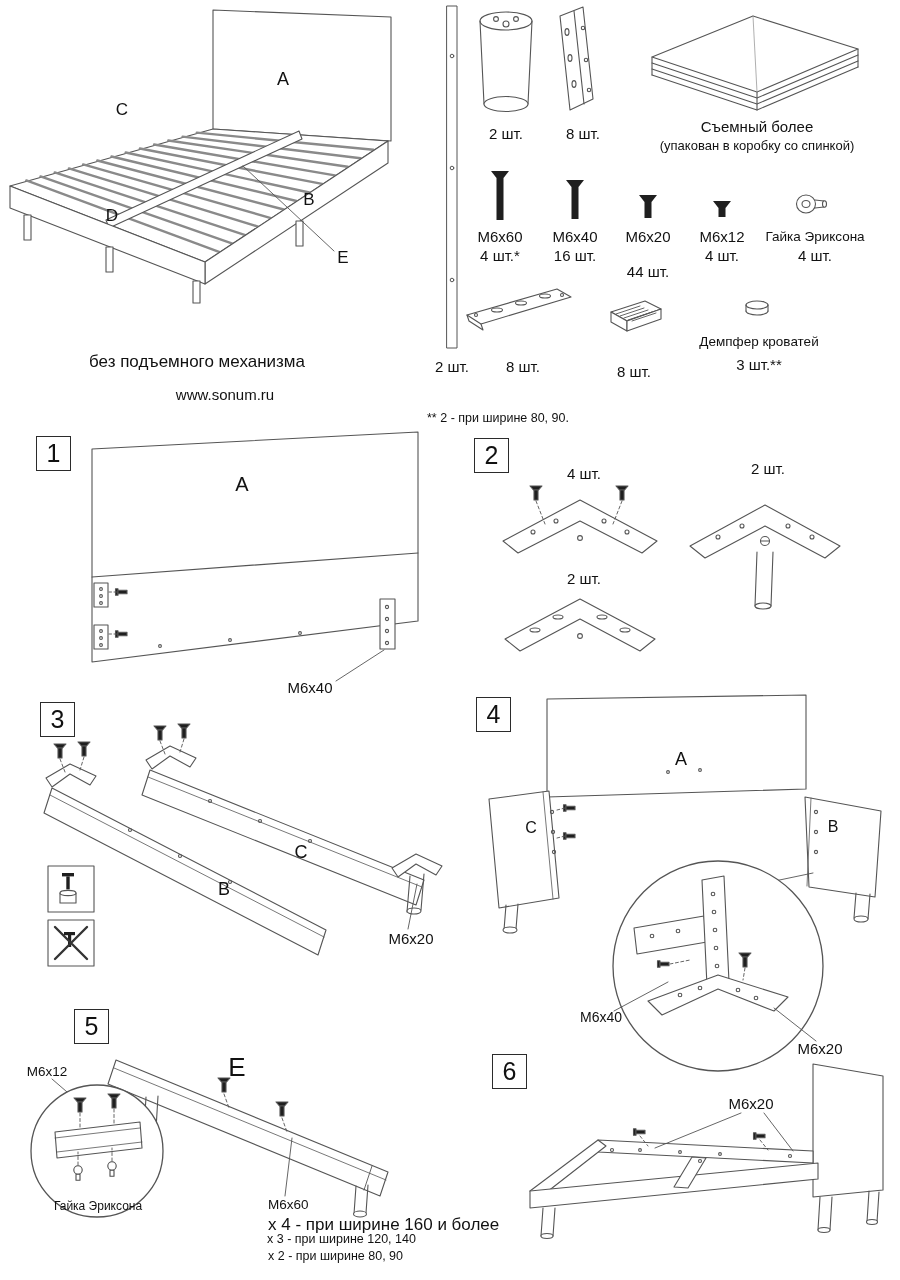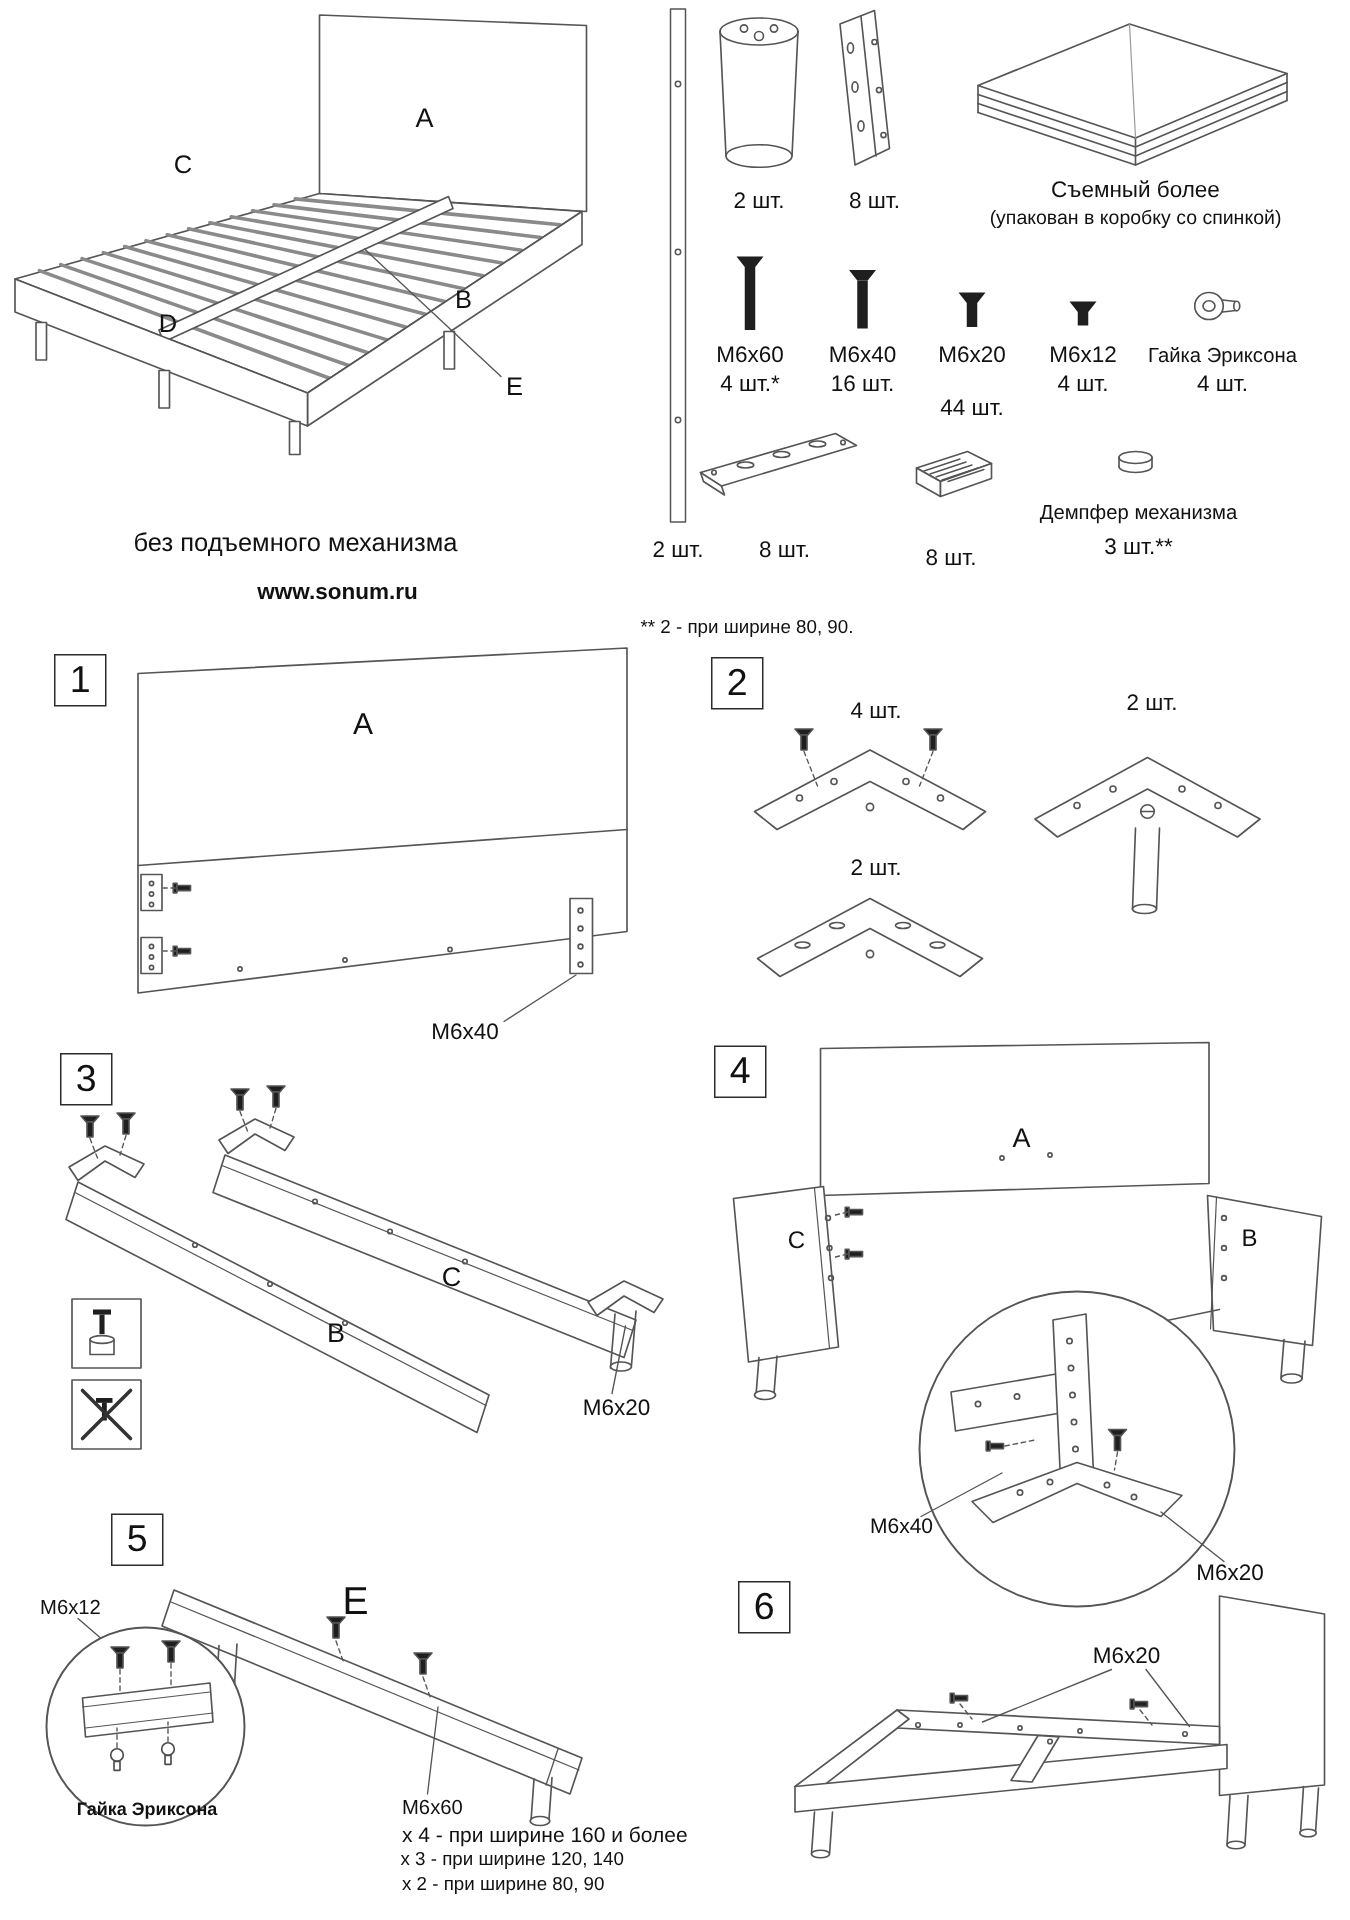--- a/index.html
+++ b/index.html
@@ -2,21 +2,21 @@
 <html><head>
 <meta charset="utf-8">
 <style>
   *{margin:0;padding:0;box-sizing:border-box}
   html,body{background:#fff}
   .page{position:relative;width:900px;height:1280px;background:#fff;overflow:hidden;
         font-family:"Liberation Sans","DejaVu Sans",sans-serif;color:#111}
   .art{position:absolute;left:0;top:0}
   .lbl{position:absolute;transform:translate(-50%,-50%);white-space:nowrap;text-align:center;line-height:1.15}
   .lbl-left{position:absolute;white-space:nowrap;line-height:1.2}
-  .b{font-weight:700}
+  .b{font-weight:400}
   .stepbox{position:absolute;width:35px;height:35px;border:1.7px solid #2b2b2b;background:#fff;
            display:flex;align-items:center;justify-content:center;font-size:25px;color:#111}
 </style>
 </head>
 <body>
 
 <div class="page">
 
   <svg class="art" width="900" height="1280" viewBox="0 0 900 1280" stroke-linecap="round" stroke-linejoin="round">
     <defs>
@@ -338,21 +338,21 @@
   <span class="lbl" style="left:575px;top:256px;font-size:15px">16 шт.</span>
   <span class="lbl" style="left:648px;top:237px;font-size:15px">М6х20</span>
   <span class="lbl" style="left:648px;top:272px;font-size:15px">44 шт.</span>
   <span class="lbl" style="left:722px;top:237px;font-size:15px">М6х12</span>
   <span class="lbl" style="left:722px;top:256px;font-size:15px">4 шт.</span>
   <span class="lbl" style="left:815px;top:237px;font-size:13.5px">Гайка Эриксона</span>
   <span class="lbl" style="left:815px;top:256px;font-size:15px">4 шт.</span>
 
   <span class="lbl" style="left:523px;top:367px;font-size:15px">8 шт.</span>
   <span class="lbl" style="left:634px;top:372px;font-size:15px">8 шт.</span>
-  <span class="lbl" style="left:759px;top:342px;font-size:13.5px">Демпфер механизма</span>
+  <span class="lbl" style="left:759px;top:342px;font-size:13.5px">Демпфер кроватей</span>
   <span class="lbl" style="left:759px;top:365px;font-size:15px">3 шт.**</span>
 
   <span class="lbl-left" style="left:427px;top:411px;font-size:12.5px">** 2 - при ширине 80, 90.</span>
 
   <div class="stepbox" style="left:36px;top:436px">
       <span>1</span>
     </div>
   <span class="lbl" style="left:242px;top:484px;font-size:20px">A</span>
   <span class="lbl" style="left:310px;top:688px;font-size:15px">М6х40</span>
 
@@ -379,21 +379,21 @@
   <span class="lbl" style="left:601px;top:1017px;font-size:14px">М6х40</span>
   <span class="lbl" style="left:820px;top:1049px;font-size:15px">М6х20</span>
 
   <div class="stepbox" style="left:74px;top:1009px">
       <span>5</span>
     </div>
   <span class="lbl" style="left:237px;top:1068px;font-size:26px">E</span>
   <span class="lbl" style="left:47px;top:1072px;font-size:13.5px">М6х12</span>
   <span class="lbl b" style="left:98px;top:1207px;font-size:12px">Гайка Эриксона</span>
   <span class="lbl-left" style="left:268px;top:1197px;font-size:13.5px">М6х60</span>
-  <span class="lbl-left" style="left:268px;top:1215px;font-size:14px">х 4 - при ширине 160 и более</span>
+  <span class="lbl-left" style="left:268px;top:1215px;font-size:17px">х 4 - при ширине 160 и более</span>
   <span class="lbl-left" style="left:267px;top:1232px;font-size:12.5px">х 3 - при ширине 120, 140</span>
   <span class="lbl-left" style="left:268px;top:1249px;font-size:12.5px">х 2 - при ширине 80, 90</span>
 
   <div class="stepbox" style="left:492px;top:1054px">
       <span>6</span>
     </div>
   <span class="lbl" style="left:751px;top:1104px;font-size:15px">М6х20</span>
 
 </div>
 

